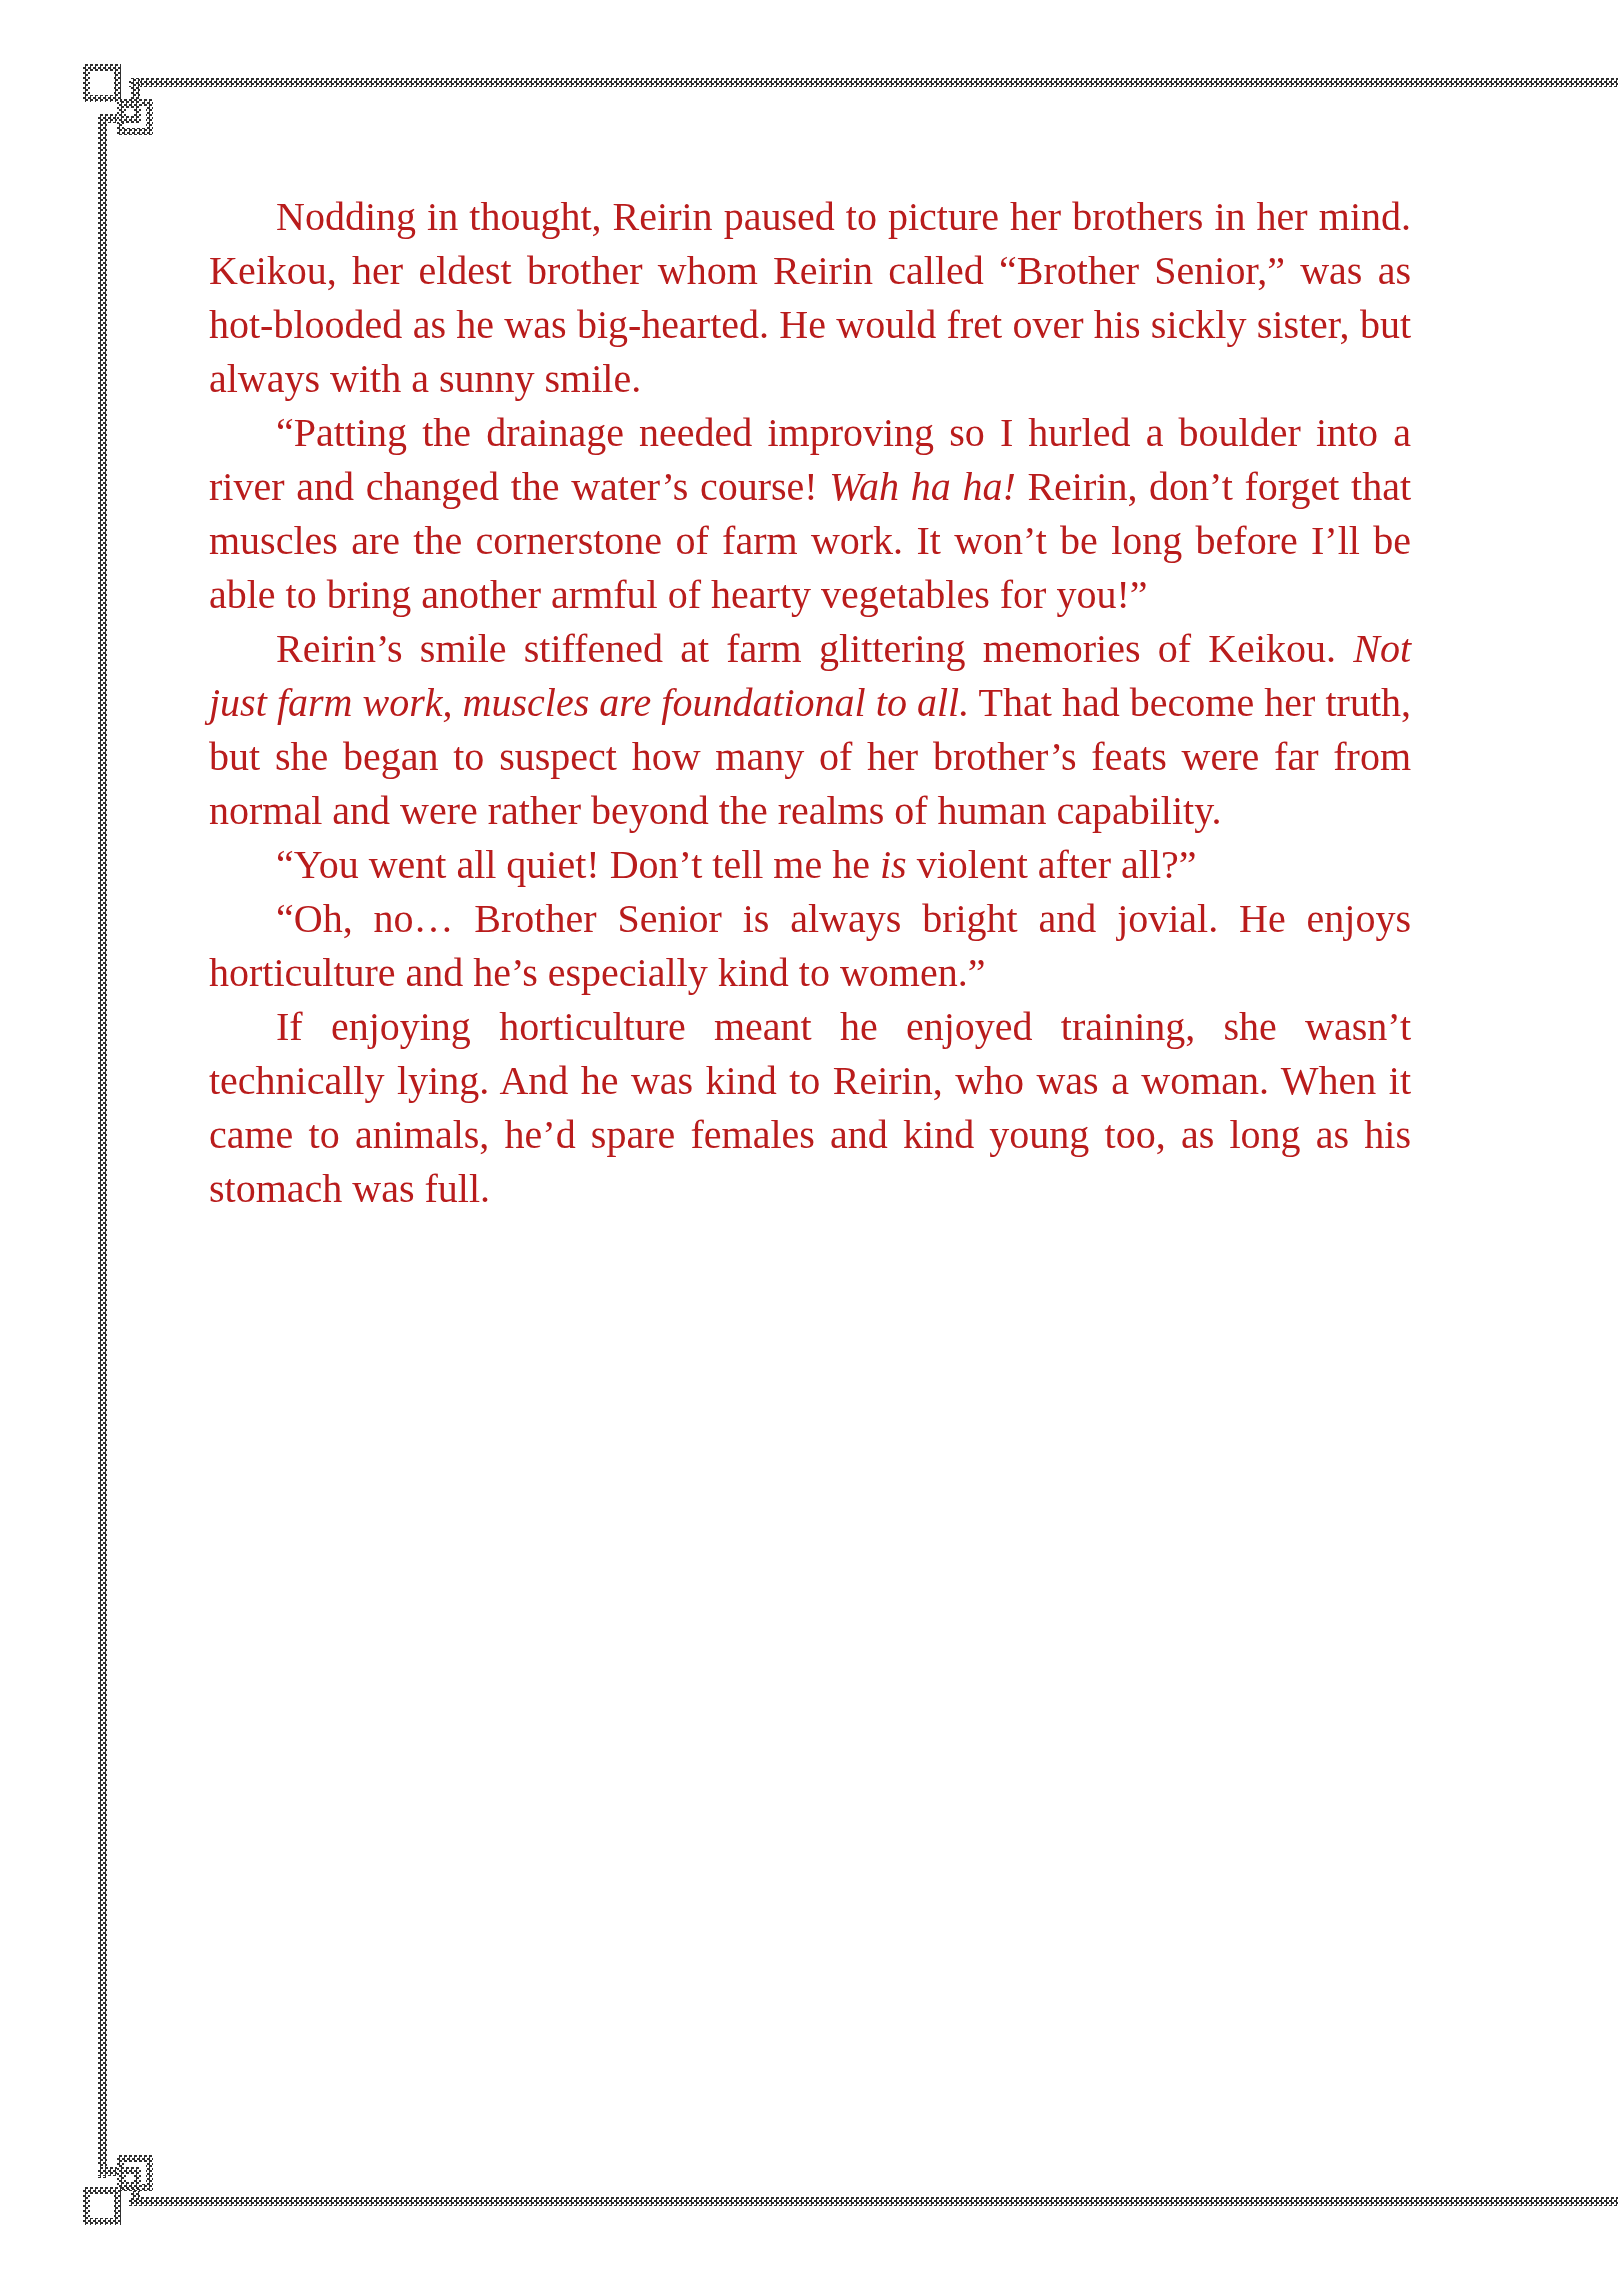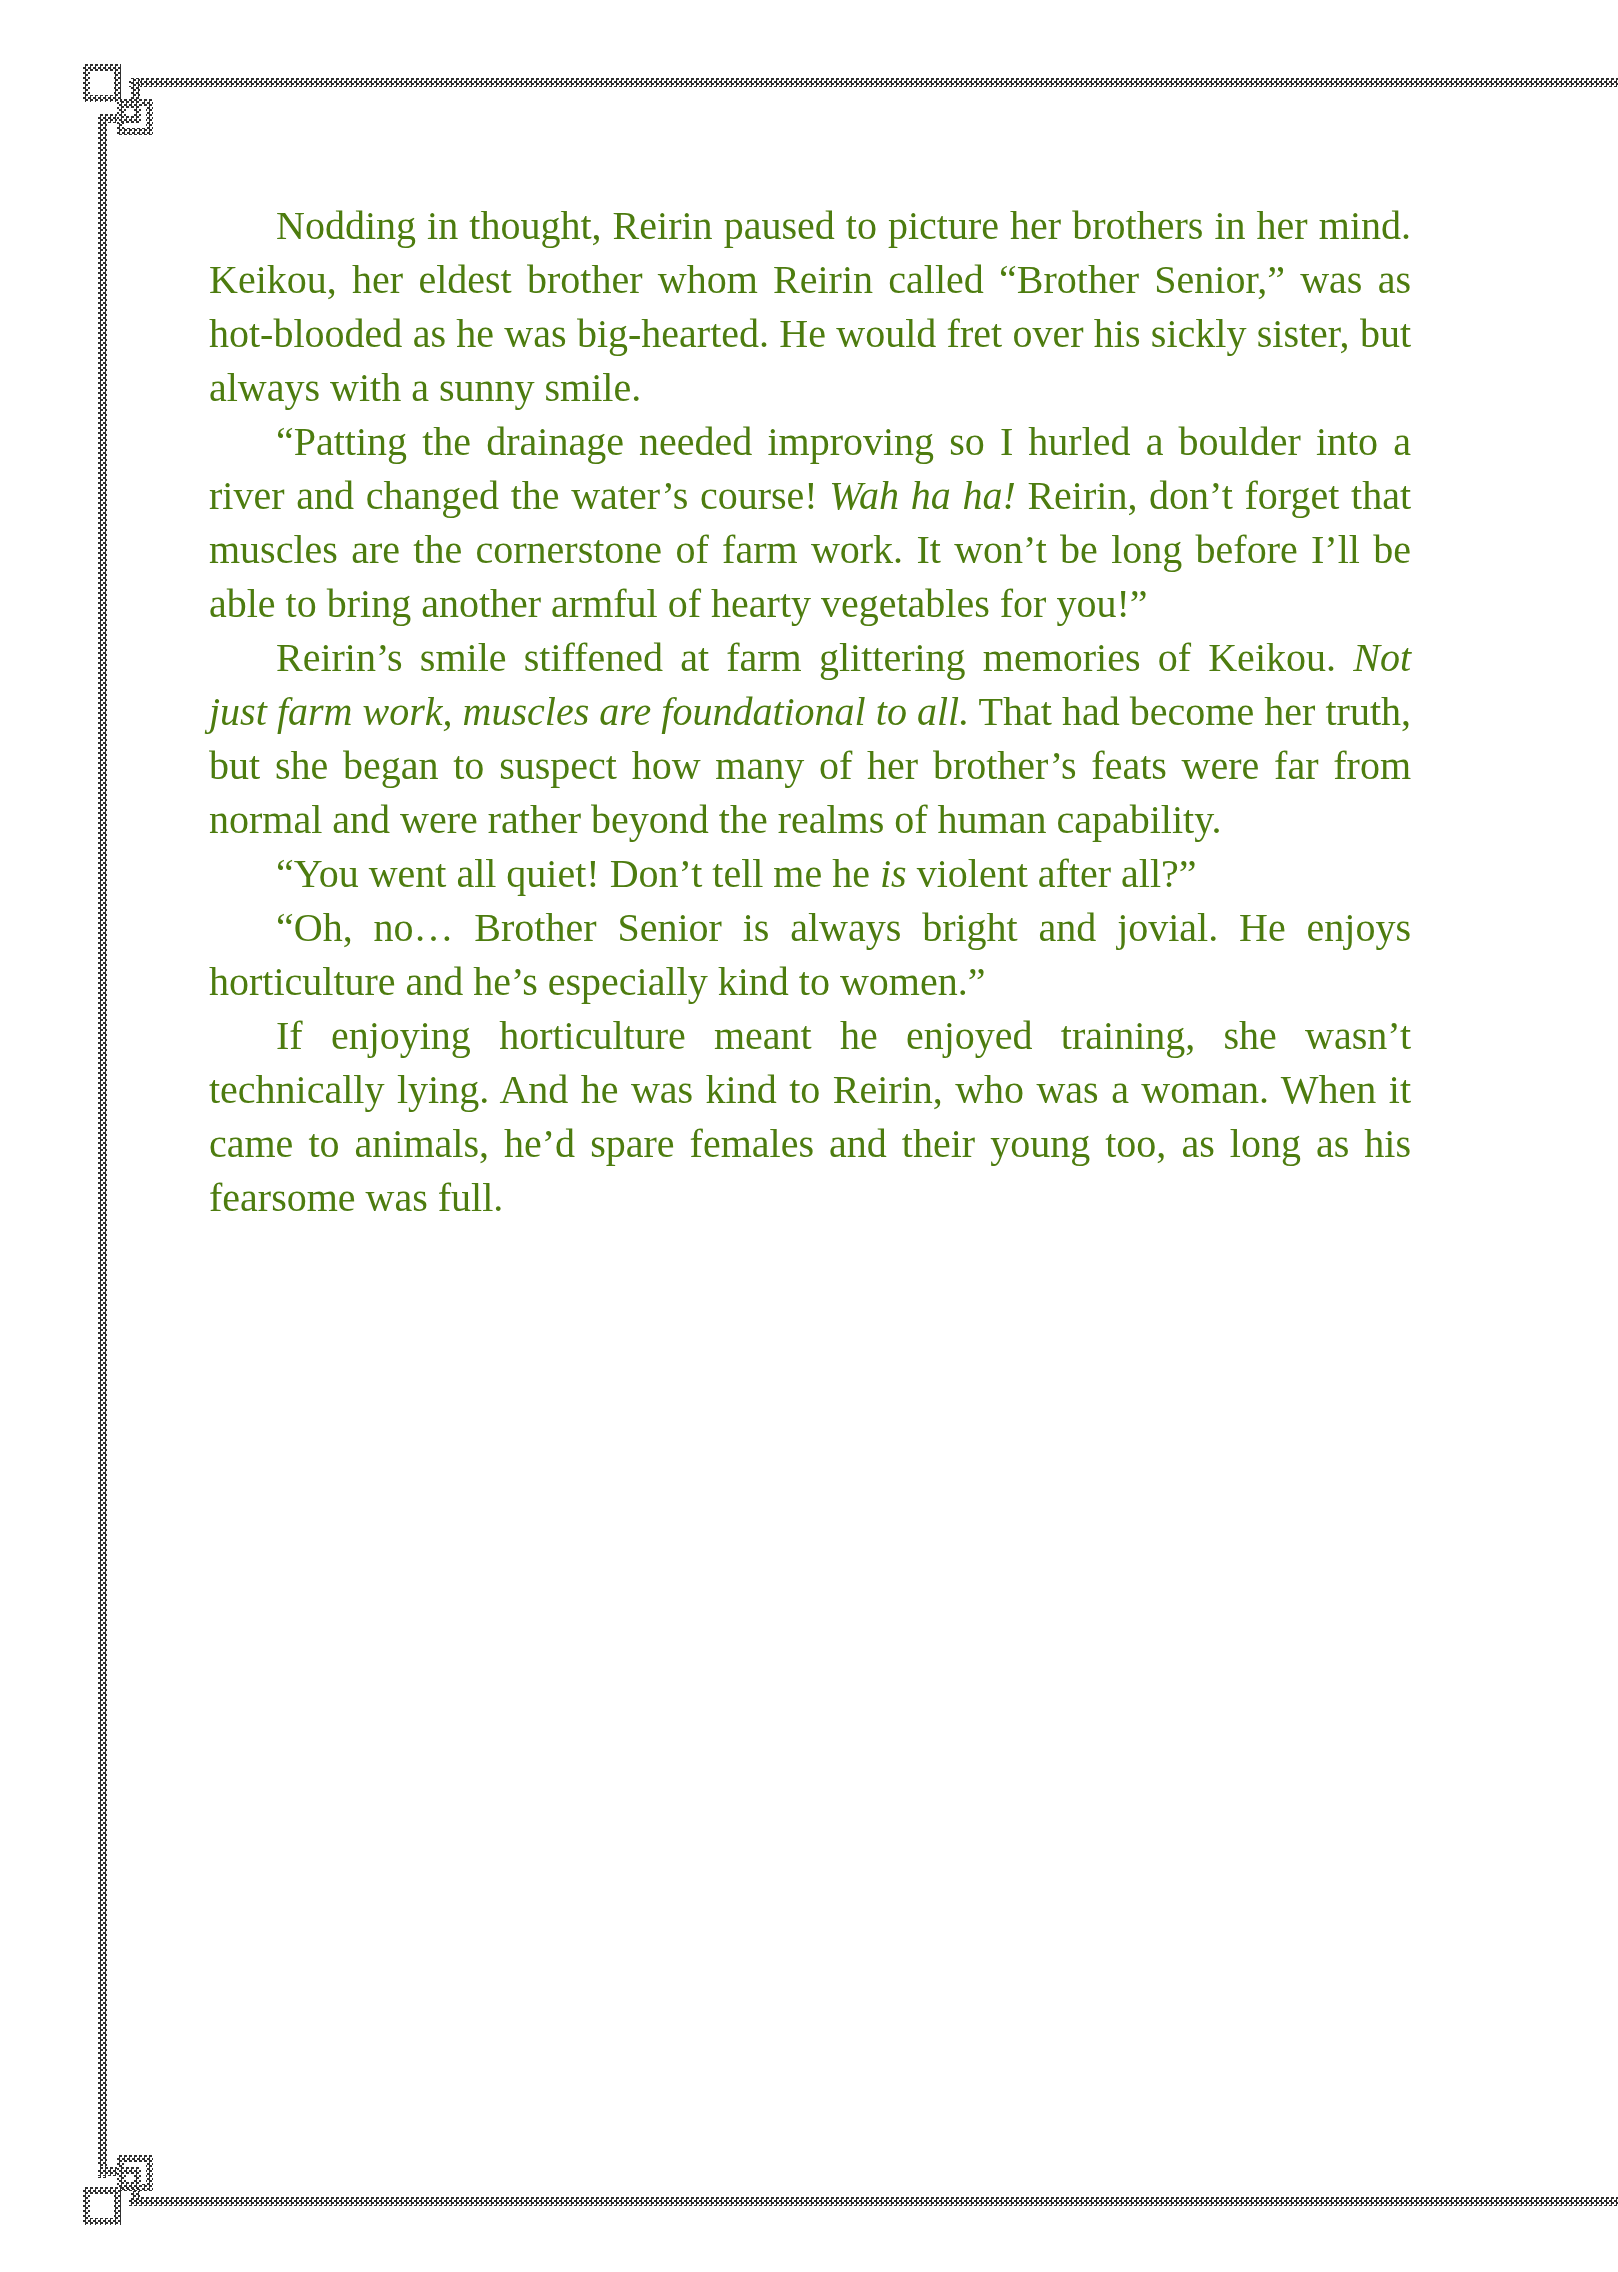--- a/index.html
+++ b/index.html
@@ -41,23 +41,23 @@
   .stub-bot     { left: 98px; top: 2167px; width: 23.4px;   height: 9.2px; }
   .conn-bot     { left: 131px; top: 2170px; width: 9.2px;   height: 30px; }
   .sq-a-bot     { left: 83px;  top: 2187px; width: 38px;   height: 38px; z-index: 4; }
   .sq-b-bot     { left: 117px; top: 2155px; width: 36px;   height: 36px; z-index: 2; }
   .sq-c-bot     { left: 119px; top: 2167px; width: 22px;   height: 22px; z-index: 3; }
 
   
   .text-block {
     position: absolute;
     left: 209px;
-    top: 199px;
+    top: 190px;
     width: 1202px;
-    color: #4d7c0f;
+    color: #b91c1c;
     font-size: 40px;
     line-height: 54px;
   }
   .para {
     margin: 0;
     text-indent: 67px;
     text-align: justify;
   }
   .para em { font-style: italic; }
 </style>
@@ -82,17 +82,17 @@
     <div class="pat sq sq-c-bot"></div>
     <div class="pat sq sq-a-bot"></div>
   </div>
 
   <div class="text-block">
       <p class="para"><span>Nodding in thought, Reirin paused to picture her brothers in her mind. Keikou, her eldest brother whom Reirin called “Brother Senior,” was as hot-blooded as he was big-hearted. He would fret over his sickly sister, but always with a sunny smile.</span></p>
       <p class="para"><span>“Patting the drainage needed improving so I hurled a boulder into a river and changed the water’s course! </span><em>Wah ha ha!</em><span> Reirin, don’t forget that muscles are the cornerstone of farm work. It won’t be long before I’ll be able to bring another armful of hearty vegetables for you!”</span></p>
       <p class="para"><span>Reirin’s smile stiffened at farm glittering memories of Keikou. </span><em>Not just farm work, muscles are foundational to all.</em><span> That had become her truth, but she began to suspect how many of her brother’s feats were far from normal and were rather beyond the realms of human capability.</span></p>
       <p class="para"><span>“You went all quiet! Don’t tell me he </span><em>is</em><span> violent after all?”</span></p>
       <p class="para"><span>“Oh, no… Brother Senior is always bright and jovial. He enjoys horticulture and he’s especially kind to women.”</span></p>
-      <p class="para"><span>If enjoying horticulture meant he enjoyed training, she wasn’t technically lying. And he was kind to Reirin, who was a woman. When it came to animals, he’d spare females and their young too, as long as his fearsome was full.</span></p>
+      <p class="para"><span>If enjoying horticulture meant he enjoyed training, she wasn’t technically lying. And he was kind to Reirin, who was a woman. When it came to animals, he’d spare females and kind young too, as long as his stomach was full.</span></p>
     </div>
 
 </div>
 
 
 </body></html>

